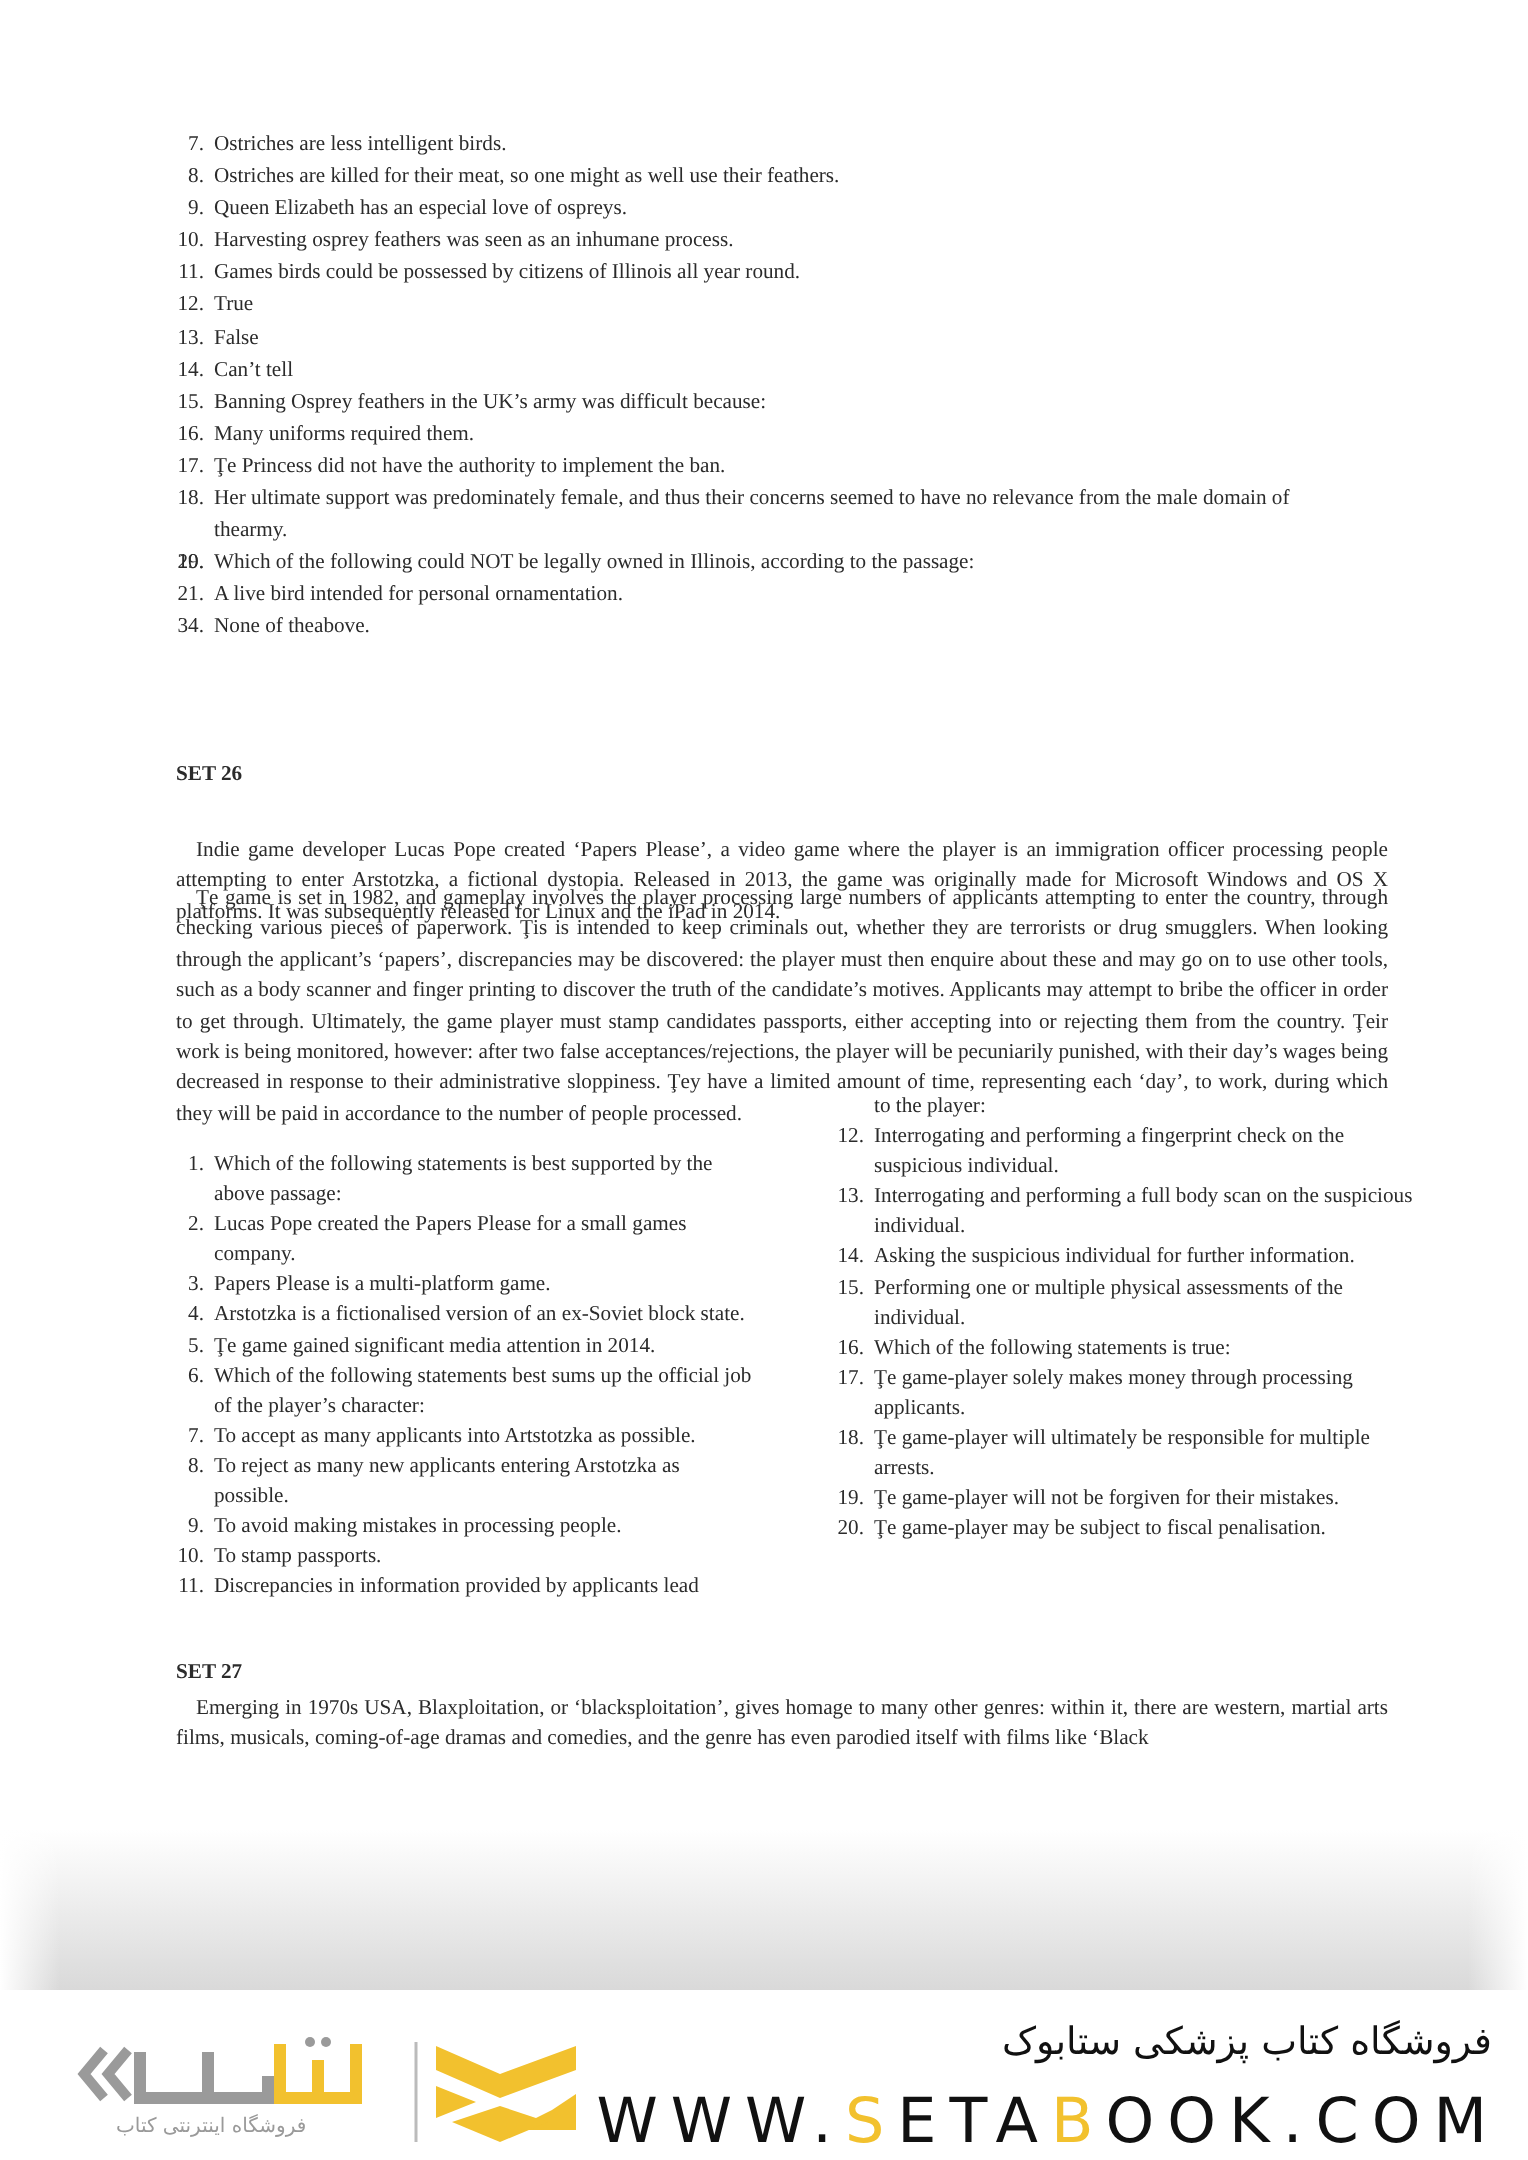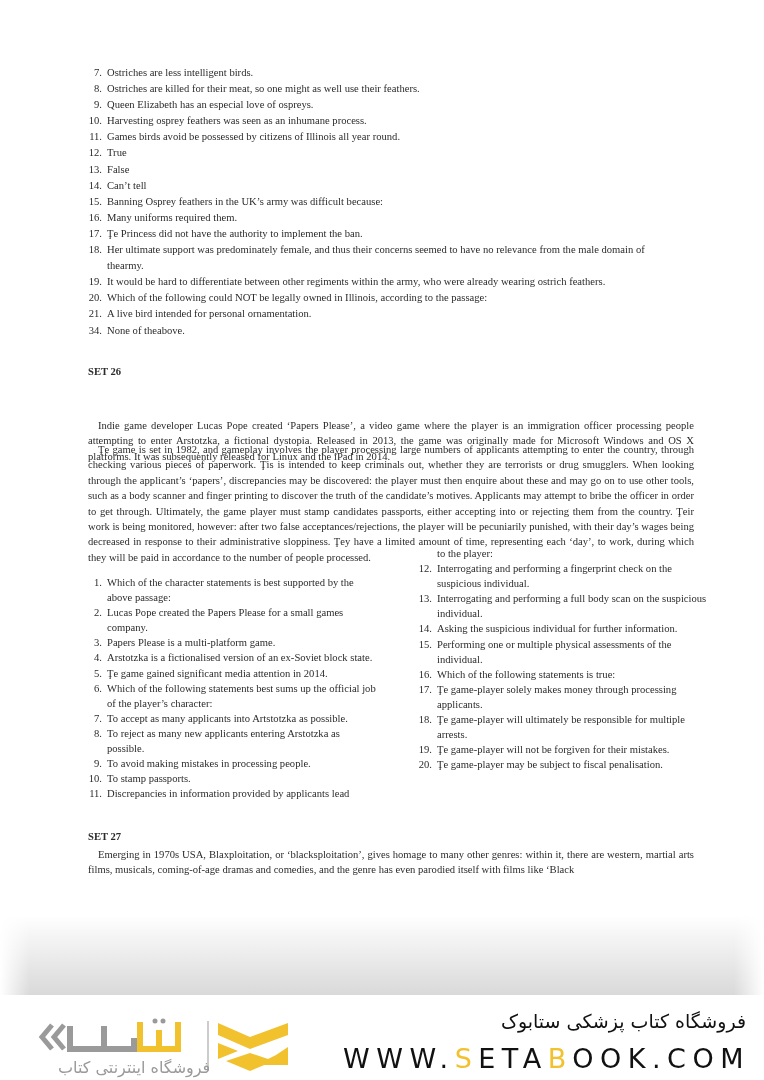--- a/index.html
+++ b/index.html
@@ -24,54 +24,54 @@
     position:absolute; left:0; top:915px; width:764px; height:80px;
     background:linear-gradient(to bottom, rgba(255,255,255,0), #d9d9d9);
   }
   .fade-edge-l { position:absolute; left:0; top:915px; width:30px; height:80px;
     background:linear-gradient(to right, #fff, rgba(255,255,255,0)); }
   .fade-edge-r { position:absolute; right:0; top:915px; width:30px; height:80px;
     background:linear-gradient(to left, #fff, rgba(255,255,255,0)); }
   .banner { position:absolute; left:0; top:996px; width:764px; height:84px; background:#ffffff; }
   .logo { position:absolute; left:38px; top:1015px; width:260px; height:60px; }
   .brand-fa { position:absolute; right:18px; top:1010px; font-family:"DejaVu Sans",sans-serif; font-size:19px; color:#111; direction:rtl; }
-  .brand-url { position:absolute; right:14px; top:1043px; font-family:"DejaVu Sans",sans-serif; font-size:27px; letter-spacing:6.5px; color:#111; }
+  .brand-url { position:absolute; right:14px; top:1043px; font-family:"DejaVu Sans",sans-serif; font-size:31px; letter-spacing:6.5px; color:#111; }
   .hl { color:#f2c12e; }
-  .logo-sub { position:absolute; left:58px; top:1058px; font-family:"DejaVu Sans",sans-serif; font-size:16px; color:#9a9a9a; direction:rtl; }
+  .logo-sub { position:absolute; left:58px; top:1058px; font-family:"DejaVu Sans",sans-serif; font-size:10px; color:#9a9a9a; direction:rtl; }
 </style>
 </head>
 <body>
 
 <div class="page">
 
   <ol class="list" id="list-top">
       <li><span class="num">7.</span><span>Ostriches are less intelligent birds.</span></li>
       <li><span class="num">8.</span><span>Ostriches are killed for their meat, so one might as well use their feathers.</span></li>
       <li><span class="num">9.</span><span>Queen Elizabeth has an especial love of ospreys.</span></li>
       <li><span class="num">10.</span><span>Harvesting osprey feathers was seen as an inhumane process.</span></li>
-      <li><span class="num">11.</span><span>Games birds avoid be possessed by citizens of Illinois all year round.</span></li>
+      <li><span class="num">11.</span><span>Games birds could be possessed by citizens of Illinois all year round.</span></li>
       <li><span class="num">12.</span><span>True</span></li>
       <li><span class="num">13.</span><span>False</span></li>
       <li><span class="num">14.</span><span>Can’t tell</span></li>
       <li><span class="num">15.</span><span>Banning Osprey feathers in the UK’s army was difficult because:</span></li>
       <li><span class="num">16.</span><span>Many uniforms required them.</span></li>
       <li><span class="num">17.</span><span>Ţe Princess did not have the authority to implement the ban.</span></li>
       <li><span class="num">18.</span><span>Her ultimate support was predominately female, and thus their concerns seemed to have no relevance from the male domain of thearmy.</span></li>
-      <li><span class="num">19.</span><span>It would be hard to differentiate between other regiments within the army, who were already wearing ostrich feathers.</span></li>
+      <li><span class="num">19.</span></li>
       <li><span class="num">20.</span><span>Which of the following could NOT be legally owned in Illinois, according to the passage:</span></li>
       <li><span class="num">21.</span><span>A live bird intended for personal ornamentation.</span></li>
       <li><span class="num">34.</span><span>None of theabove.</span></li>
     </ol>
 
-  <div class="heading" style="top:366px;font-family:Liberation Serif, serif;">SET 26</div>
+  <div class="heading" style="top:382px;font-family:Liberation Serif, serif;">SET 26</div>
   <p class="para" style="top:418px;">Indie game developer Lucas Pope created ‘Papers Please’, a video game where the player is an immigration officer processing people attempting to enter Arstotzka, a fictional dystopia. Released in 2013, the game was originally made for Microsoft Windows and OS X platforms. It was subsequently released for Linux and the iPad in 2014.</p>
   <p class="para" style="top:442px;">Ţe game is set in 1982, and gameplay involves the player processing large numbers of applicants attempting to enter the country, through checking various pieces of paperwork. Ţis is intended to keep criminals out, whether they are terrorists or drug smugglers. When looking through the applicant’s ‘papers’, discrepancies may be discovered: the player must then enquire about these and may go on to use other tools, such as a body scanner and finger printing to discover the truth of the candidate’s motives. Applicants may attempt to bribe the officer in order to get through. Ultimately, the game player must stamp candidates passports, either accepting into or rejecting them from the country. Ţeir work is being monitored, however: after two false acceptances/rejections, the player will be pecuniarily punished, with their day’s wages being decreased in response to their administrative sloppiness. Ţey have a limited amount of time, representing each ‘day’, to work, during which they will be paid in accordance to the number of people processed.</p>
 
   <ol class="list" id="col-left">
-      <li><span class="num">1.</span><span>Which of the character statements is best supported by the above passage:</span></li>
+      <li><span class="num">1.</span><span>Which of the following statements is best supported by the above passage:</span></li>
       <li><span class="num">2.</span><span>Lucas Pope created the Papers Please for a small games company.</span></li>
       <li><span class="num">3.</span><span>Papers Please is a multi-platform game.</span></li>
       <li><span class="num">4.</span><span>Arstotzka is a fictionalised version of an ex-Soviet block state.</span></li>
       <li><span class="num">5.</span><span>Ţe game gained significant media attention in 2014.</span></li>
       <li><span class="num">6.</span><span>Which of the following statements best sums up the official job of the player’s character:</span></li>
       <li><span class="num">7.</span><span>To accept as many applicants into Artstotzka as possible.</span></li>
       <li><span class="num">8.</span><span>To reject as many new applicants entering Arstotzka as possible.</span></li>
       <li><span class="num">9.</span><span>To avoid making mistakes in processing people.</span></li>
       <li><span class="num">10.</span><span>To stamp passports.</span></li>
       <li><span class="num">11.</span><span>Discrepancies in information provided by applicants lead</span></li>

